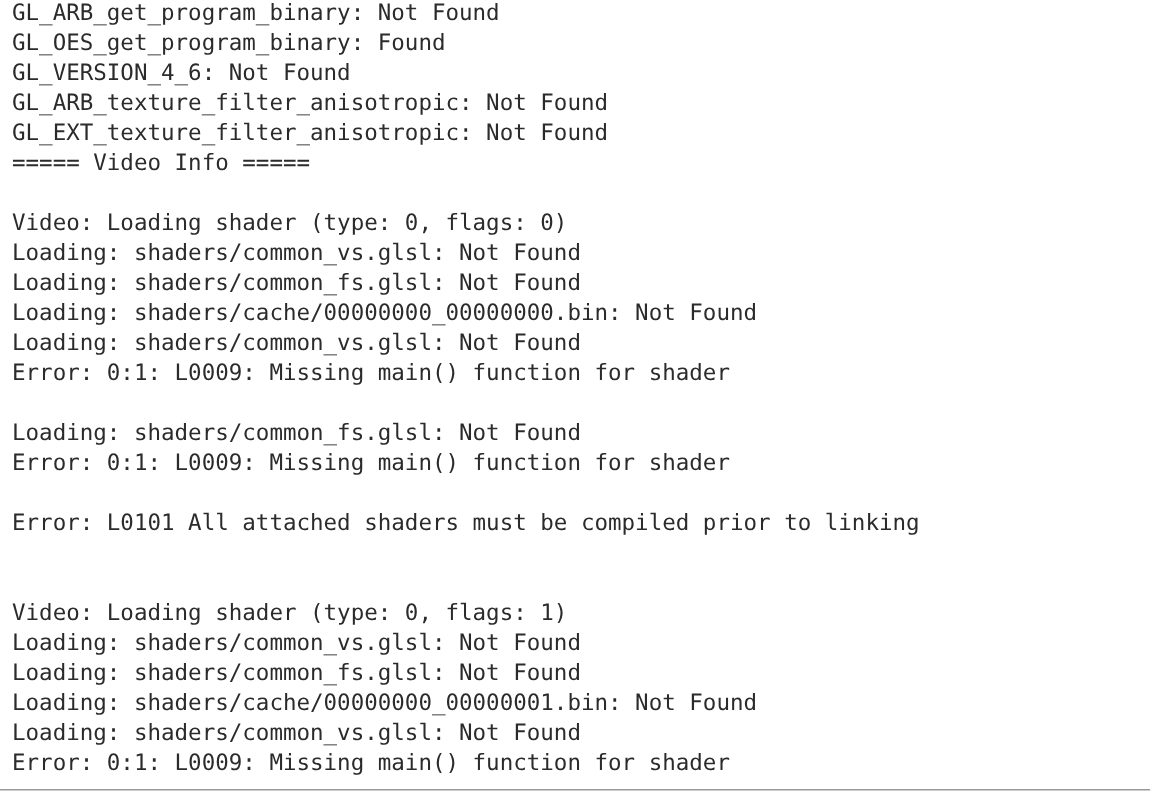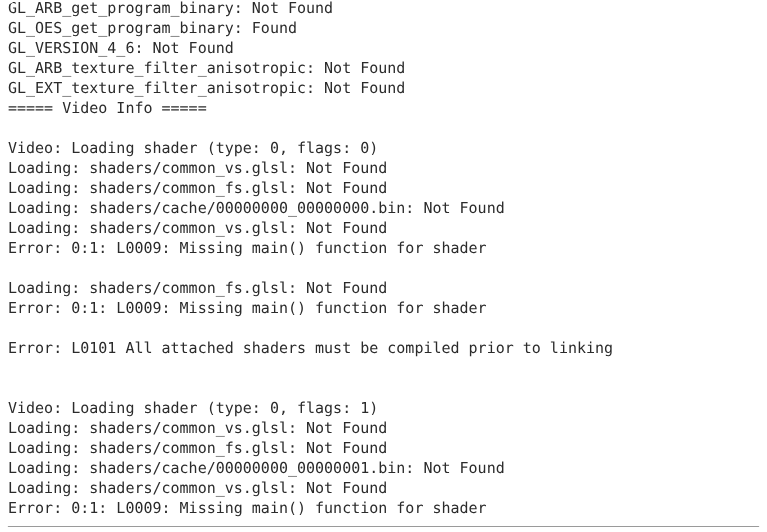--- a/index.html
+++ b/index.html
@@ -1,16 +1,16 @@
 <!DOCTYPE html>
 <html><head>
 <meta charset="utf-8">
 <title>Shader Load Console Log</title>
 <style>
-  * { margin:0; padding:0; box-sizing:border-box;border-radius:22px; }
+  * { margin:0; padding:0; box-sizing:border-box; }
 
   html, body {
     width: 767px;
     height: 532px;
     overflow: hidden;
   }
 
   body {
     background: #ffffff;
     font-family: "DejaVu Sans Mono", "Liberation Mono", monospace;

